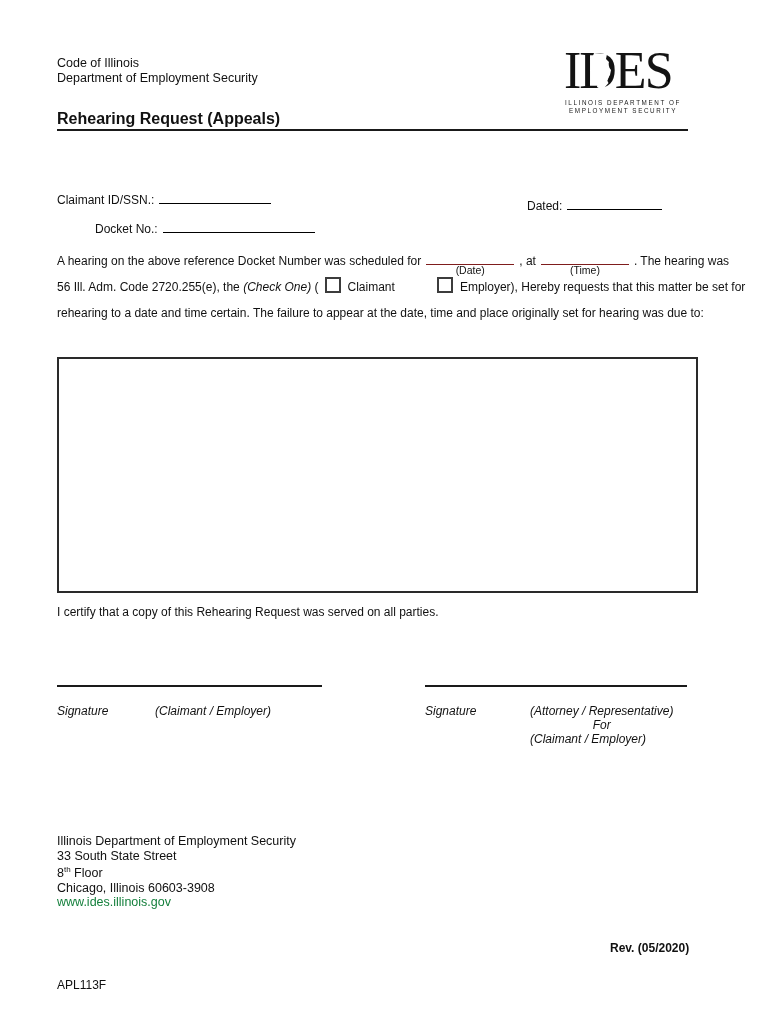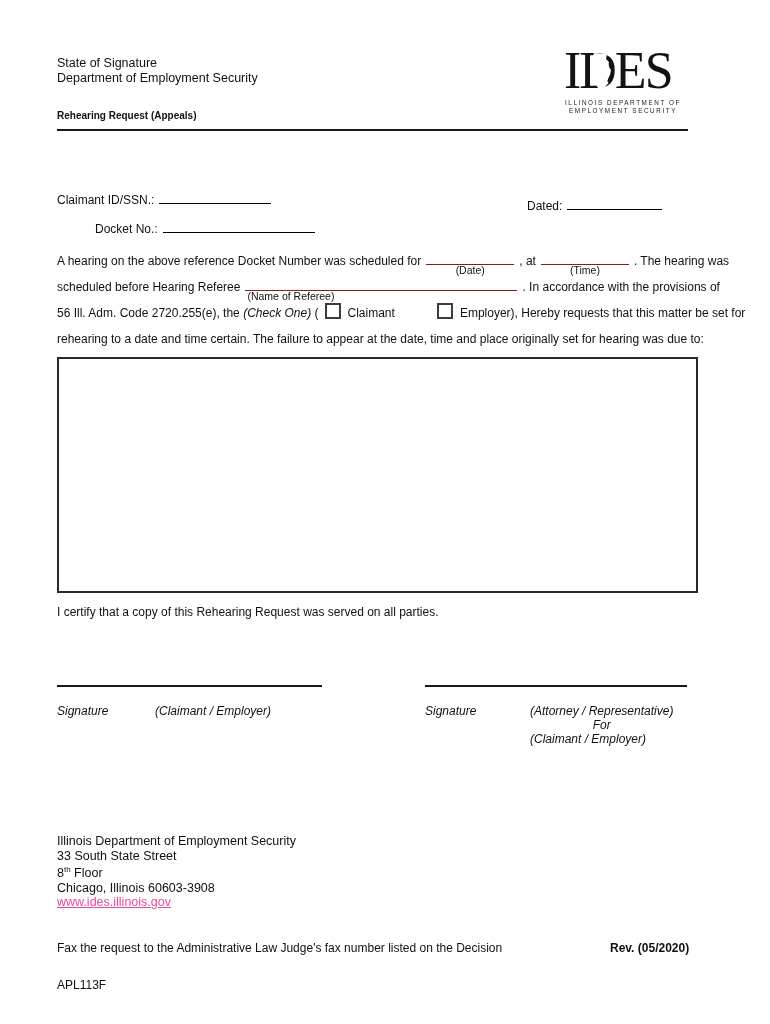--- a/index.html
+++ b/index.html
@@ -7,21 +7,21 @@
     position:relative; width:770px; height:1024px; background:#ffffff;
     font-family:"Liberation Sans","DejaVu Sans",sans-serif;
     font-size:12px; color:#111; overflow:hidden;
   }
   .abs { position:absolute; }
 
   
   .agency { left:57px; top:56px; line-height:15px; font-size:12.5px; }
   .logo-wrap { left:563px; top:46px; width:120px; text-align:center; }
   .logo-tagline { font-size:6.3px; letter-spacing:1.6px; line-height:7.5px; color:#1a1a1a; white-space:nowrap; }
-  .form-title { left:57px; top:110px; font-size:10px; font-weight:bold; }
+  .form-title { left:57px; top:110px; font-size:16px; font-weight:bold; }
   .title-rule { left:57px; top:129px; width:631px; height:2px; background:#1a1a1a; }
 
   
   .dated-row { left:527px; top:163px;margin-top:33px; }
   .claimant-row { left:57px; top:190px; }
   .docket-row { left:95px; top:219px; }
   .blank { display:inline-block; border-bottom:1px solid #000; height:13px; margin-left:5px; vertical-align:baseline; }
   .w-dated { width:95px; }
   .w-claimant { width:112px; }
   .w-docket { width:152px; }
@@ -50,34 +50,34 @@
   .sig-right { left:425px; top:685px; width:262px; }
   .sig-row { display:flex; line-height:14px; }
   .sig-label-l { width:98px; flex:none; }
   .sig-label-r { width:105px; flex:none; }
   .sig-sub-col { line-height:14px; }
   .sig-for { text-align:center; }
 
   
   .address { left:57px; top:834px; line-height:14.5px; font-size:12.5px; }
   .address sup { font-size:8px; }
-  .website { text-decoration:underline; color:#ec4899; }
+  .website { color:#15803d; }
 
   
   .fax-note { left:57px; top:941px; }
   .revision { left:610px; top:941px;font-weight:bold; }
   .form-number { left:57px; top:978px; }
 </style>
 </head>
 <body>
 
 <div class="page">
 
   <div class="abs agency">
-    <div>State of Signature</div>
+    <div>Code of Illinois</div>
     <div>Department of Employment Security</div>
   </div>
 
   <div class="abs logo-wrap">
     <svg width="118" height="50" viewBox="0 0 118 50">
       <text x="0" y="42" font-family="Liberation Serif, DejaVu Serif, serif" font-size="52" letter-spacing="-2" fill="#131313">IDES</text>
       <path d="M30 7 L43 8 L42 13 L45 16 L44 20 L47 24 L46 29 L43 34 L44.5 37 L41 41 L39 45 L35.5 42.5 L33 41 L33.5 37 L30 34 L31 30 L28.5 26 L29.5 20 L27.5 14 Z" fill="#ffffff"></path>
     </svg>
     <div class="logo-tagline">ILLINOIS DEPARTMENT OF</div>
     <div class="logo-tagline">EMPLOYMENT SECURITY</div>
@@ -92,23 +92,20 @@
   <div class="abs claimant-row">
     <span>Claimant ID/SSN.:</span><span class="blank w-claimant"></span>
   </div>
   <div class="abs docket-row">
     <span>Docket No.:</span><span class="blank w-docket"></span>
   </div>
 
   <div class="abs paragraph">
     <div class="pline">
       <span>A hearing on the above reference Docket Number was scheduled for</span><span class="lblank w-date"><span></span><span class="sub">(Date)</span></span><span>, at</span><span class="lblank w-time"><span></span><span class="sub">(Time)</span></span><span>. The hearing was</span>
-    </div>
-    <div class="pline">
-      <span>scheduled before Hearing Referee</span><span class="lblank sub-left w-referee"><span></span><span class="sub">(Name of Referee)</span></span><span>. In accordance with the provisions of</span>
     </div>
     <div class="pline">
       <span>56 Ill. Adm. Code 2720.255(e), the</span>
       <span class="italic">(Check One)</span>
       <span>(</span><span class="checkbox"></span><span>Claimant</span><span class="checkbox gap-left"></span><span>Employer), Hereby requests that this matter be set for</span>
     </div>
     <div class="pline">rehearing to a date and time certain. The failure to appear at the date, time and place originally set for hearing was due to:</div>
   </div>
 
   <div class="abs reason-box"></div>
@@ -133,17 +130,16 @@
   </div>
 
   <div class="abs address">
     <div>Illinois Department of Employment Security</div>
     <div>33 South State Street</div>
     <div><span>8</span><sup>th</sup><span> Floor</span></div>
     <div>Chicago, Illinois 60603-3908</div>
     <div class="website">www.ides.illinois.gov</div>
   </div>
 
-  <div class="abs fax-note">Fax the request to the Administrative Law Judge's fax number listed on the Decision</div>
   <div class="abs revision">Rev. (05/2020)</div>
   <div class="abs form-number">APL113F</div>
 
 </div>
 
 </body></html>

